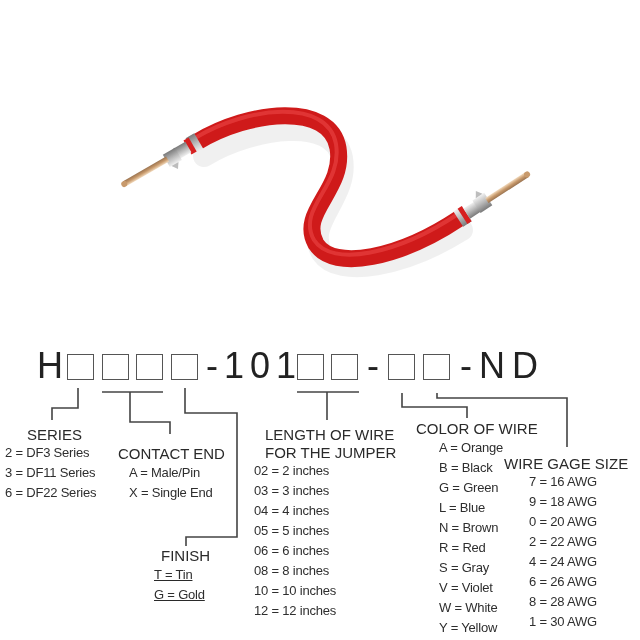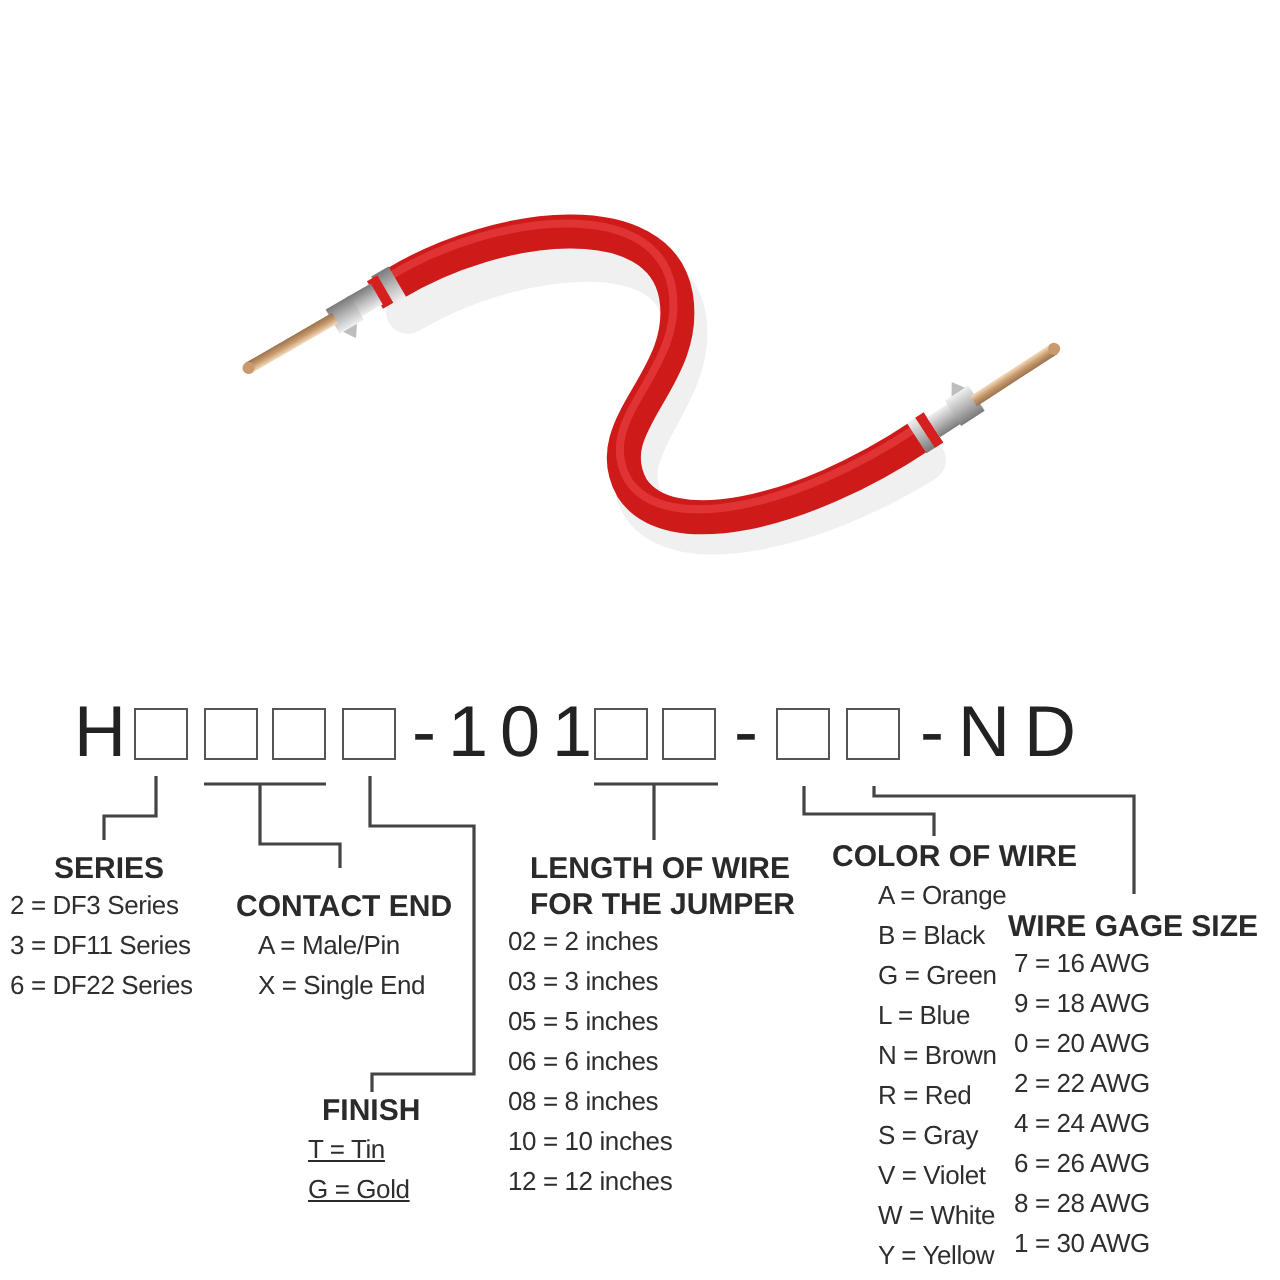--- a/index.html
+++ b/index.html
@@ -13,21 +13,21 @@
   #lines { position: absolute; left: 0; top: 0; width: 640px; height: 640px; }
   .pn-char {
     position: absolute; top: 346px; font-size: 36px; line-height: 40px;
     color: #222; letter-spacing: 0;
   }
   .box {
     position: absolute; top: 354px; width: 27px; height: 26px;
     border: 1.5px solid #555; box-sizing: border-box; background: #fff;
   }
   .heading {
-    position: absolute; font-weight: bold; font-size: 15px; line-height: 18px;
+    position: absolute; font-weight: normal; font-size: 15px; line-height: 18px;
     color: #2a2a2a; white-space: nowrap;
   }
   .list { position: absolute; margin: 0; padding: 0; list-style: none; }
   .list li {
     font-size: 13px; line-height: 20px; white-space: nowrap; color: #2e2e2e;
     letter-spacing: -0.2px;
   }
 </style>
 </head>
 <body>
@@ -123,20 +123,21 @@
 <ul class="list" style="left:154px; top:565px;text-decoration:underline;">
   <li>T = Tin</li>
   <li>G = Gold</li>
 </ul>
 
 <div class="heading" style="left:265px; top:426px;">LENGTH OF WIRE</div>
 <div class="heading" style="left:265px; top:444px;">FOR THE JUMPER</div>
 <ul class="list" style="left:254px; top:461px;">
   <li>02 = 2 inches</li>
   <li>03 = 3 inches</li>
+  <li>04 = 4 inches</li>
   <li>05 = 5 inches</li>
   <li>06 = 6 inches</li>
   <li>08 = 8 inches</li>
   <li>10 = 10 inches</li>
   <li>12 = 12 inches</li>
 </ul>
 
 <div class="heading" style="left:416px; top:420px;">COLOR OF WIRE</div>
 <ul class="list" style="left:410px; top:438px;margin-left:29px;">
   <li>A = Orange</li>
@@ -145,21 +146,21 @@
   <li>L = Blue</li>
   <li>N = Brown</li>
   <li>R = Red</li>
   <li>S = Gray</li>
   <li>V = Violet</li>
   <li>W = White</li>
   <li>Y = Yellow</li>
 </ul>
 
 <div class="heading" style="left:504px; top:455px;">WIRE GAGE SIZE</div>
-<ul class="list" style="left:507px; top:472px;">
+<ul class="list" style="left:529px; top:472px;">
   <li>7 = 16 AWG</li>
   <li>9 = 18 AWG</li>
   <li>0 = 20 AWG</li>
   <li>2 = 22 AWG</li>
   <li>4 = 24 AWG</li>
   <li>6 = 26 AWG</li>
   <li>8 = 28 AWG</li>
   <li>1 = 30 AWG</li>
 </ul>
 

